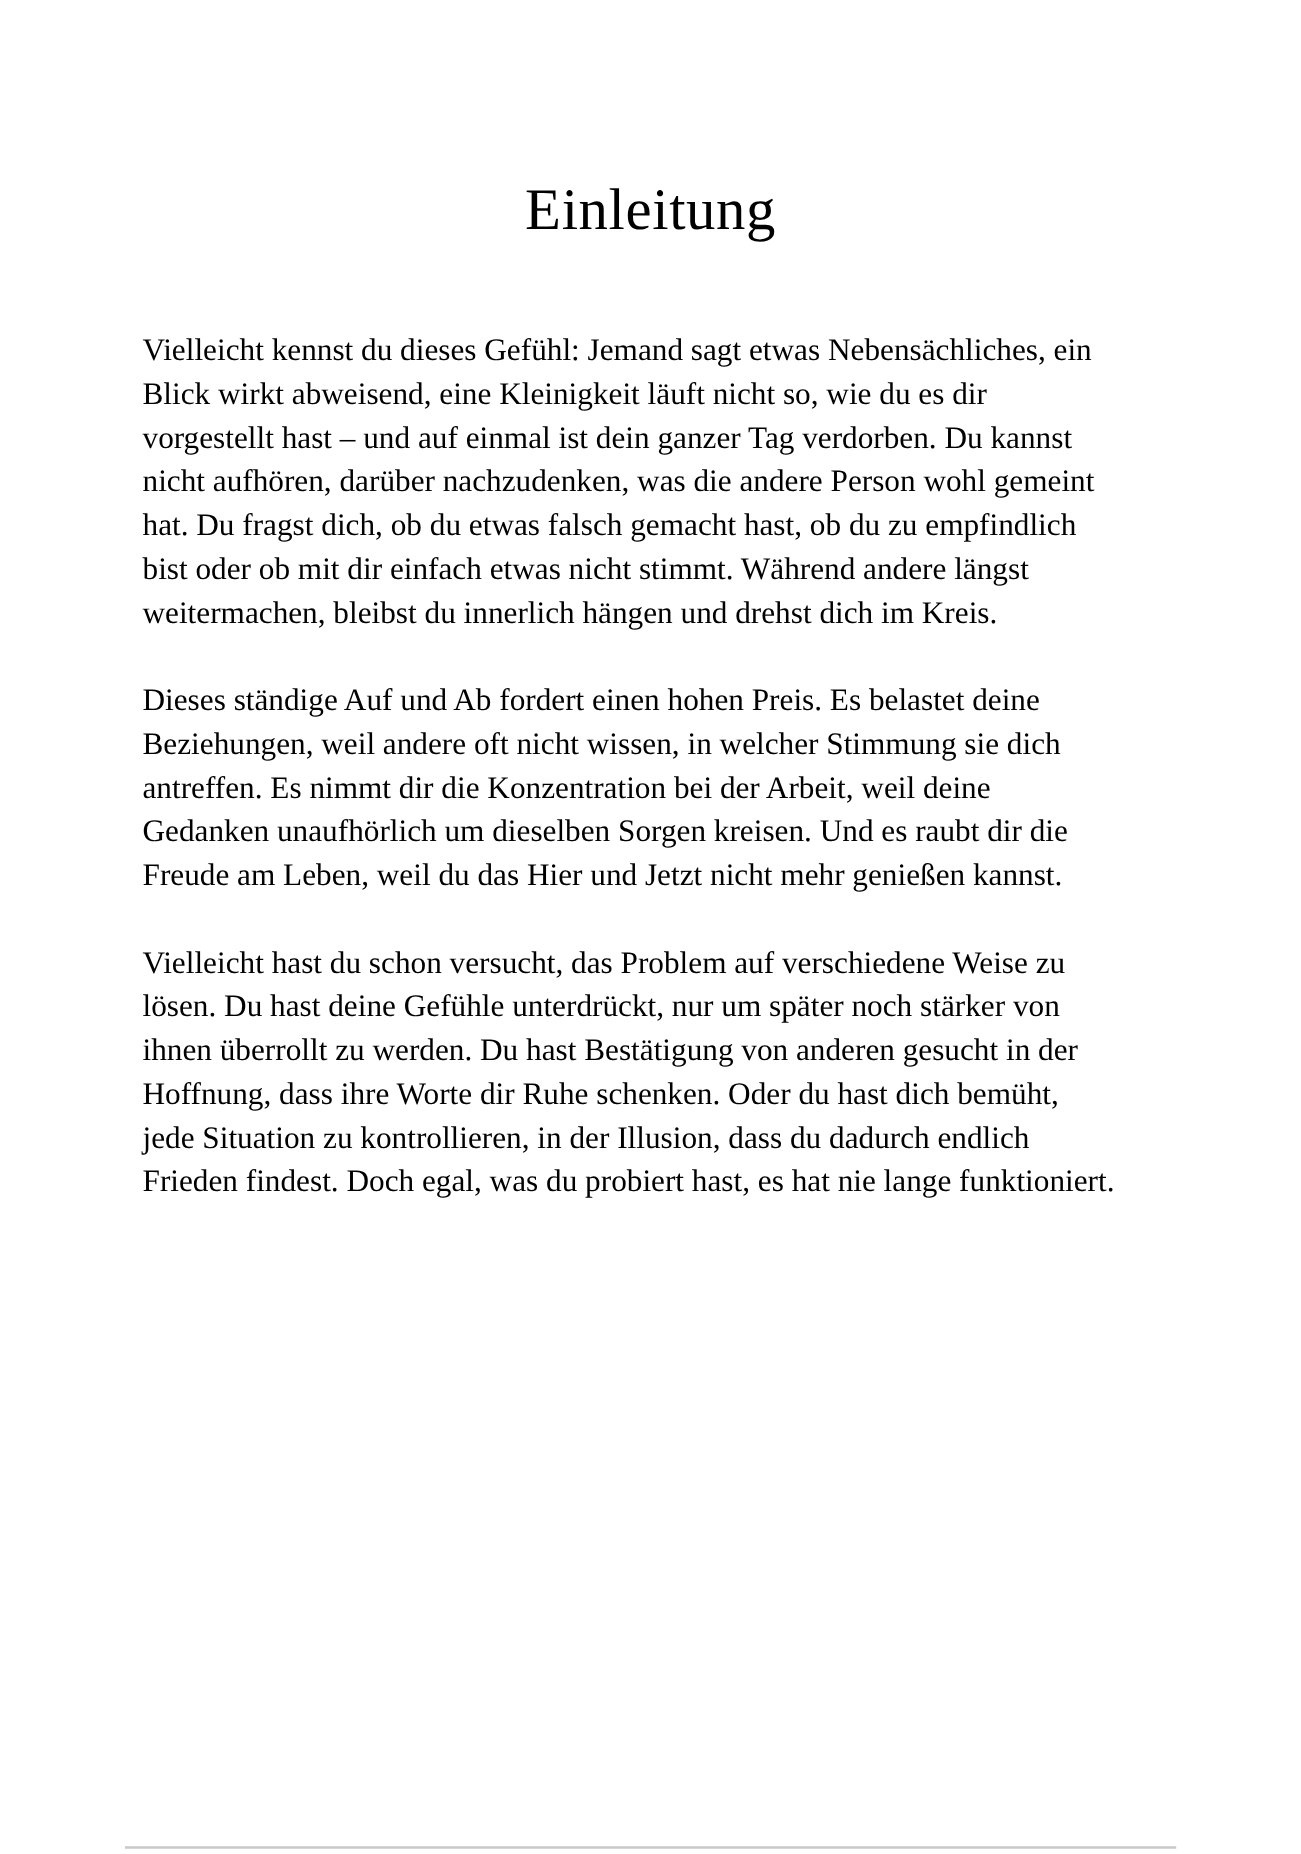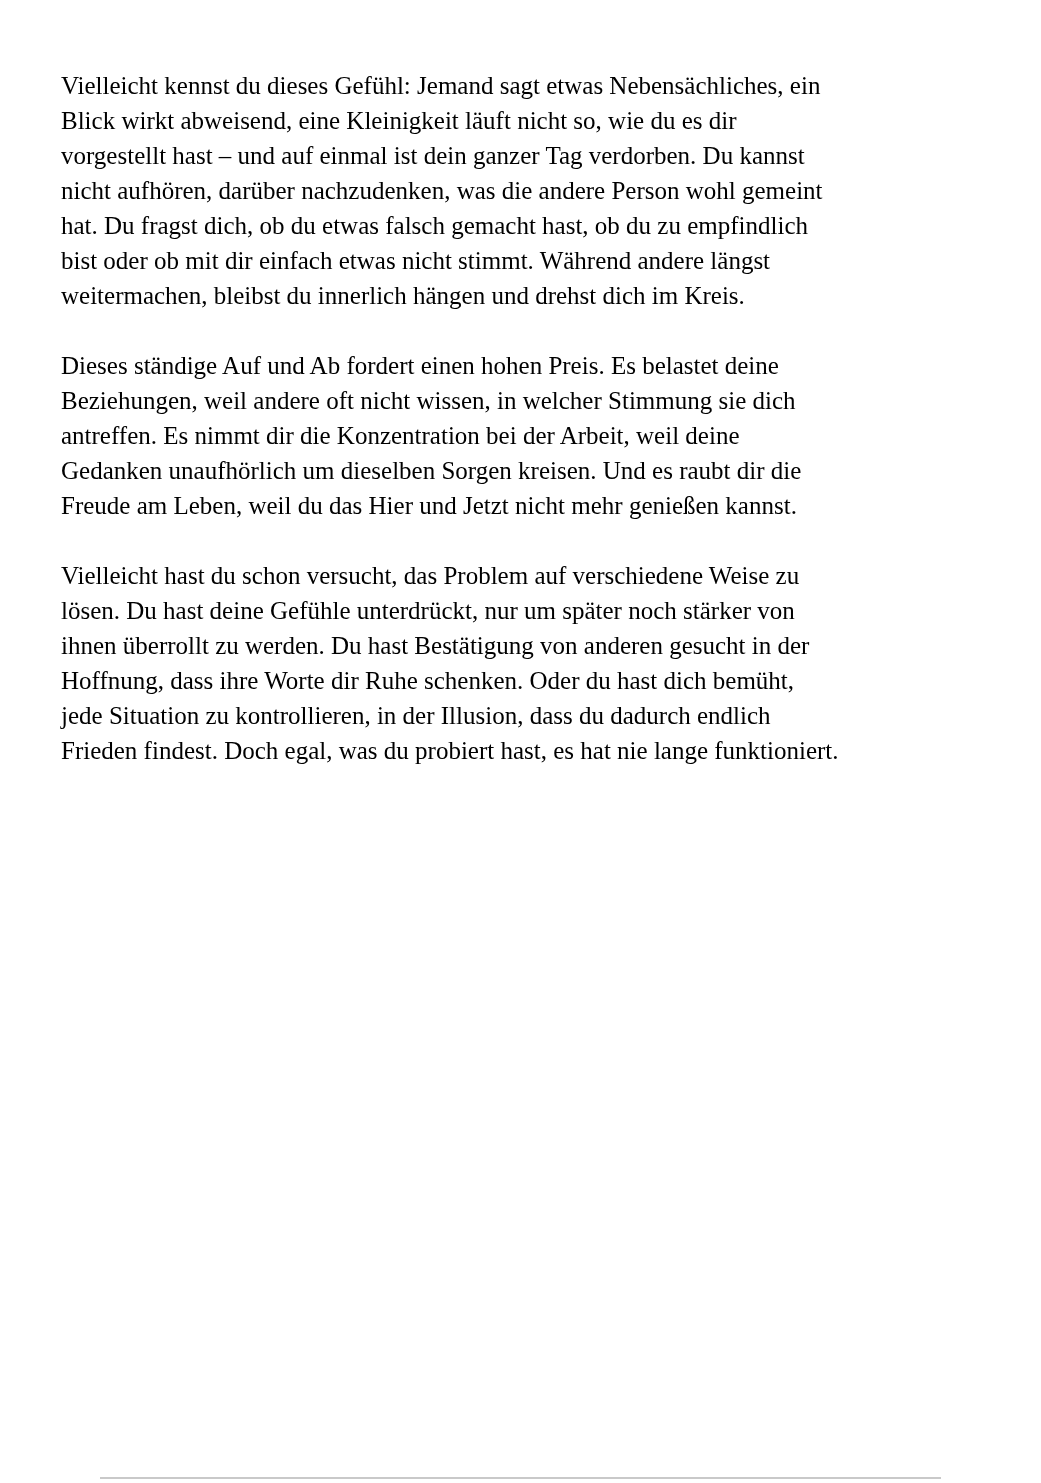--- a/index.html
+++ b/index.html
@@ -20,21 +20,21 @@
     margin: 0;
     padding-top: 143px;
     text-align: center;
     font-size: 47px;
     font-weight: 400;
     letter-spacing: 0.5px;
     line-height: 1.1;
   }
   .content {
     width: 778px;
-    margin-left: 61px;
+    margin-left: 114px;
     margin-top: 68px;
   }
   .content p {
     margin: 0 0 35px 0;
     font-size: 25px;
     line-height: 35px;
     text-align: left;
   }
   .page-divider {
     position: absolute;
@@ -42,20 +42,21 @@
     right: 100px;
     bottom: 4px;
     height: 2px;
     background: #c9c9c9;
   }
 </style>
 </head>
 <body>
 
 <div class="page">
+  <h1 class="title">Einleitung</h1>
 
   <div class="content">
     <p>Vielleicht kennst du dieses Gefühl: Jemand sagt etwas Nebensächliches, ein Blick wirkt abweisend, eine Kleinigkeit läuft nicht so, wie du es dir vorgestellt hast – und auf einmal ist dein ganzer Tag verdorben. Du kannst nicht aufhören, darüber nachzudenken, was die andere Person wohl gemeint hat. Du fragst dich, ob du etwas falsch gemacht hast, ob du zu empfindlich bist oder ob mit dir einfach etwas nicht stimmt. Während andere längst weitermachen, bleibst du innerlich hängen und drehst dich im Kreis.</p>
     <p>Dieses ständige Auf und Ab fordert einen hohen Preis. Es belastet deine Beziehungen, weil andere oft nicht wissen, in welcher Stimmung sie dich antreffen. Es nimmt dir die Konzentration bei der Arbeit, weil deine Gedanken unaufhörlich um dieselben Sorgen kreisen. Und es raubt dir die Freude am Leben, weil du das Hier und Jetzt nicht mehr genießen kannst.</p>
     <p>Vielleicht hast du schon versucht, das Problem auf verschiedene Weise zu lösen. Du hast deine Gefühle unterdrückt, nur um später noch stärker von ihnen überrollt zu werden. Du hast Bestätigung von anderen gesucht in der Hoffnung, dass ihre Worte dir Ruhe schenken. Oder du hast dich bemüht, jede Situation zu kontrollieren, in der Illusion, dass du dadurch endlich Frieden findest. Doch egal, was du probiert hast, es hat nie lange funktioniert.</p>
   </div>
 
   <div class="page-divider"></div>
 </div>
 

